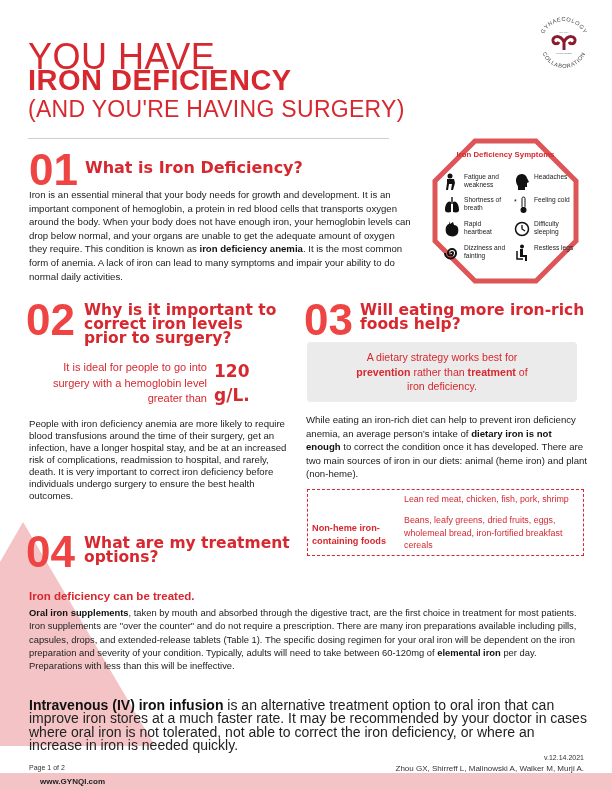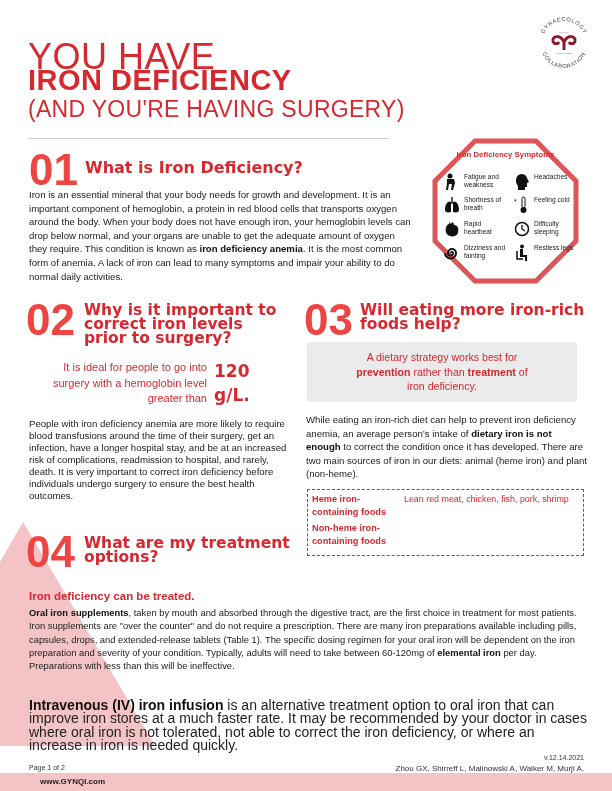--- a/index.html
+++ b/index.html
@@ -181,23 +181,23 @@
 <div class="abs body-text s2-body">People with iron deficiency anemia are more likely to require blood transfusions around the time of their surgery, get an infection, have a longer hospital stay, and be at an increased risk of complications, readmission to hospital, and rarely, death. It is very important to correct iron deficiency before individuals undergo surgery to ensure the best health outcomes.</div>
 
 <div class="abs sec-num s3-num">03</div>
 <div class="abs sec-title s3-title">Will eating more iron-rich foods help?</div>
 <div class="abs s3-callout">
   <div style="width:190px"><span>A dietary strategy works best for </span><b>prevention</b><span> rather than </span><b>treatment</b><span> of iron deficiency.</span></div>
 </div>
 <div class="abs body-text s3-body"><span>While eating an iron-rich diet can help to prevent iron deficiency anemia, an average person’s intake of </span><b>dietary iron is not enough</b><span> to correct the condition once it has developed. There are two main sources of iron in our diets: animal (heme iron) and plant (non-heme).</span></div>
 
 <div class="abs food-box">
-  <div class="food-label" style="left:4px;top:3px">Heme iron-containing foods</div>
   <div class="food-value" style="left:96px;top:3px;width:175px">Lean red meat, chicken, fish, pork, shrimp</div>
   <div class="food-label" style="left:4px;top:32px">Non-heme iron-containing foods</div>
+  <div class="food-value" style="left:96px;top:24px;width:170px">Beans, leafy greens, dried fruits, eggs, wholemeal bread, iron-fortified breakfast cereals</div>
 </div>
 
 <div class="abs sec-num s4-num">04</div>
 <div class="abs sec-title s4-title">What are my treatment options?</div>
 <div class="abs s4-sub">Iron deficiency can be treated.</div>
 <div class="abs body-text s4-p1"><b>Oral iron supplements</b><span>, taken by mouth and absorbed through the digestive tract, are the first choice in treatment for most patients. Iron supplements are "over the counter" and do not require a prescription. There are many iron preparations available including pills, capsules, drops, and extended-release tablets (Table 1). The specific dosing regimen for your oral iron will be dependent on the iron preparation and severity of your condition. Typically, adults will need to take between 60-120mg of </span><b>elemental iron</b><span> per day. Preparations with less than this will be ineffective.</span></div>
 <div class="abs body-text s4-p2"><b>Intravenous (IV) iron infusion</b><span> is an alternative treatment option to oral iron that can improve iron stores at a much faster rate. It may be recommended by your doctor in cases where oral iron is not tolerated, not able to correct the iron deficiency, or where an increase in iron is needed quickly.</span></div>
 
 <div class="abs version">v.12.14.2021</div>
 <div class="abs authors">Zhou GX, Shirreff L, Malinowski A, Walker M, Murji A.</div>

